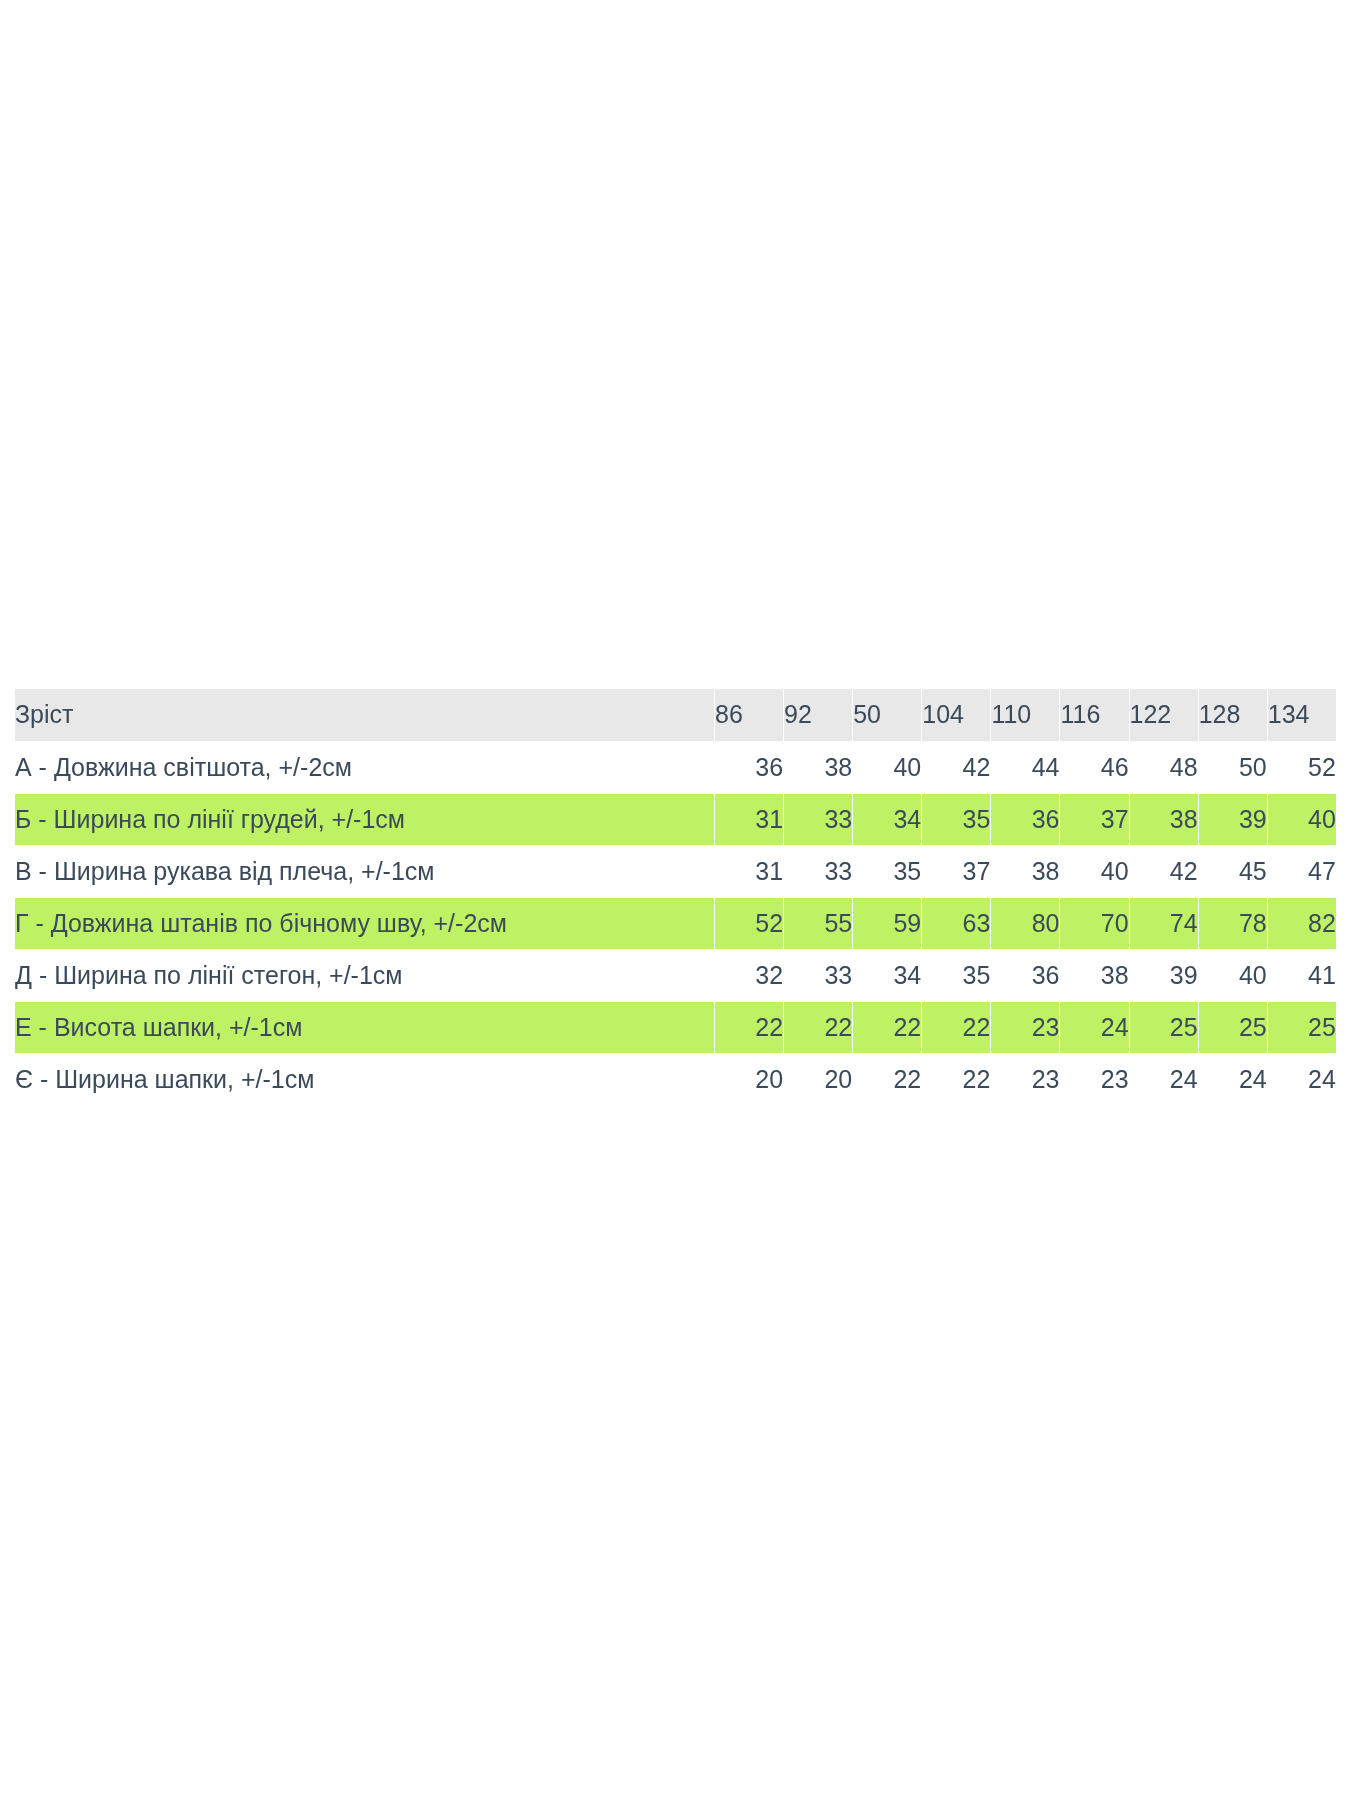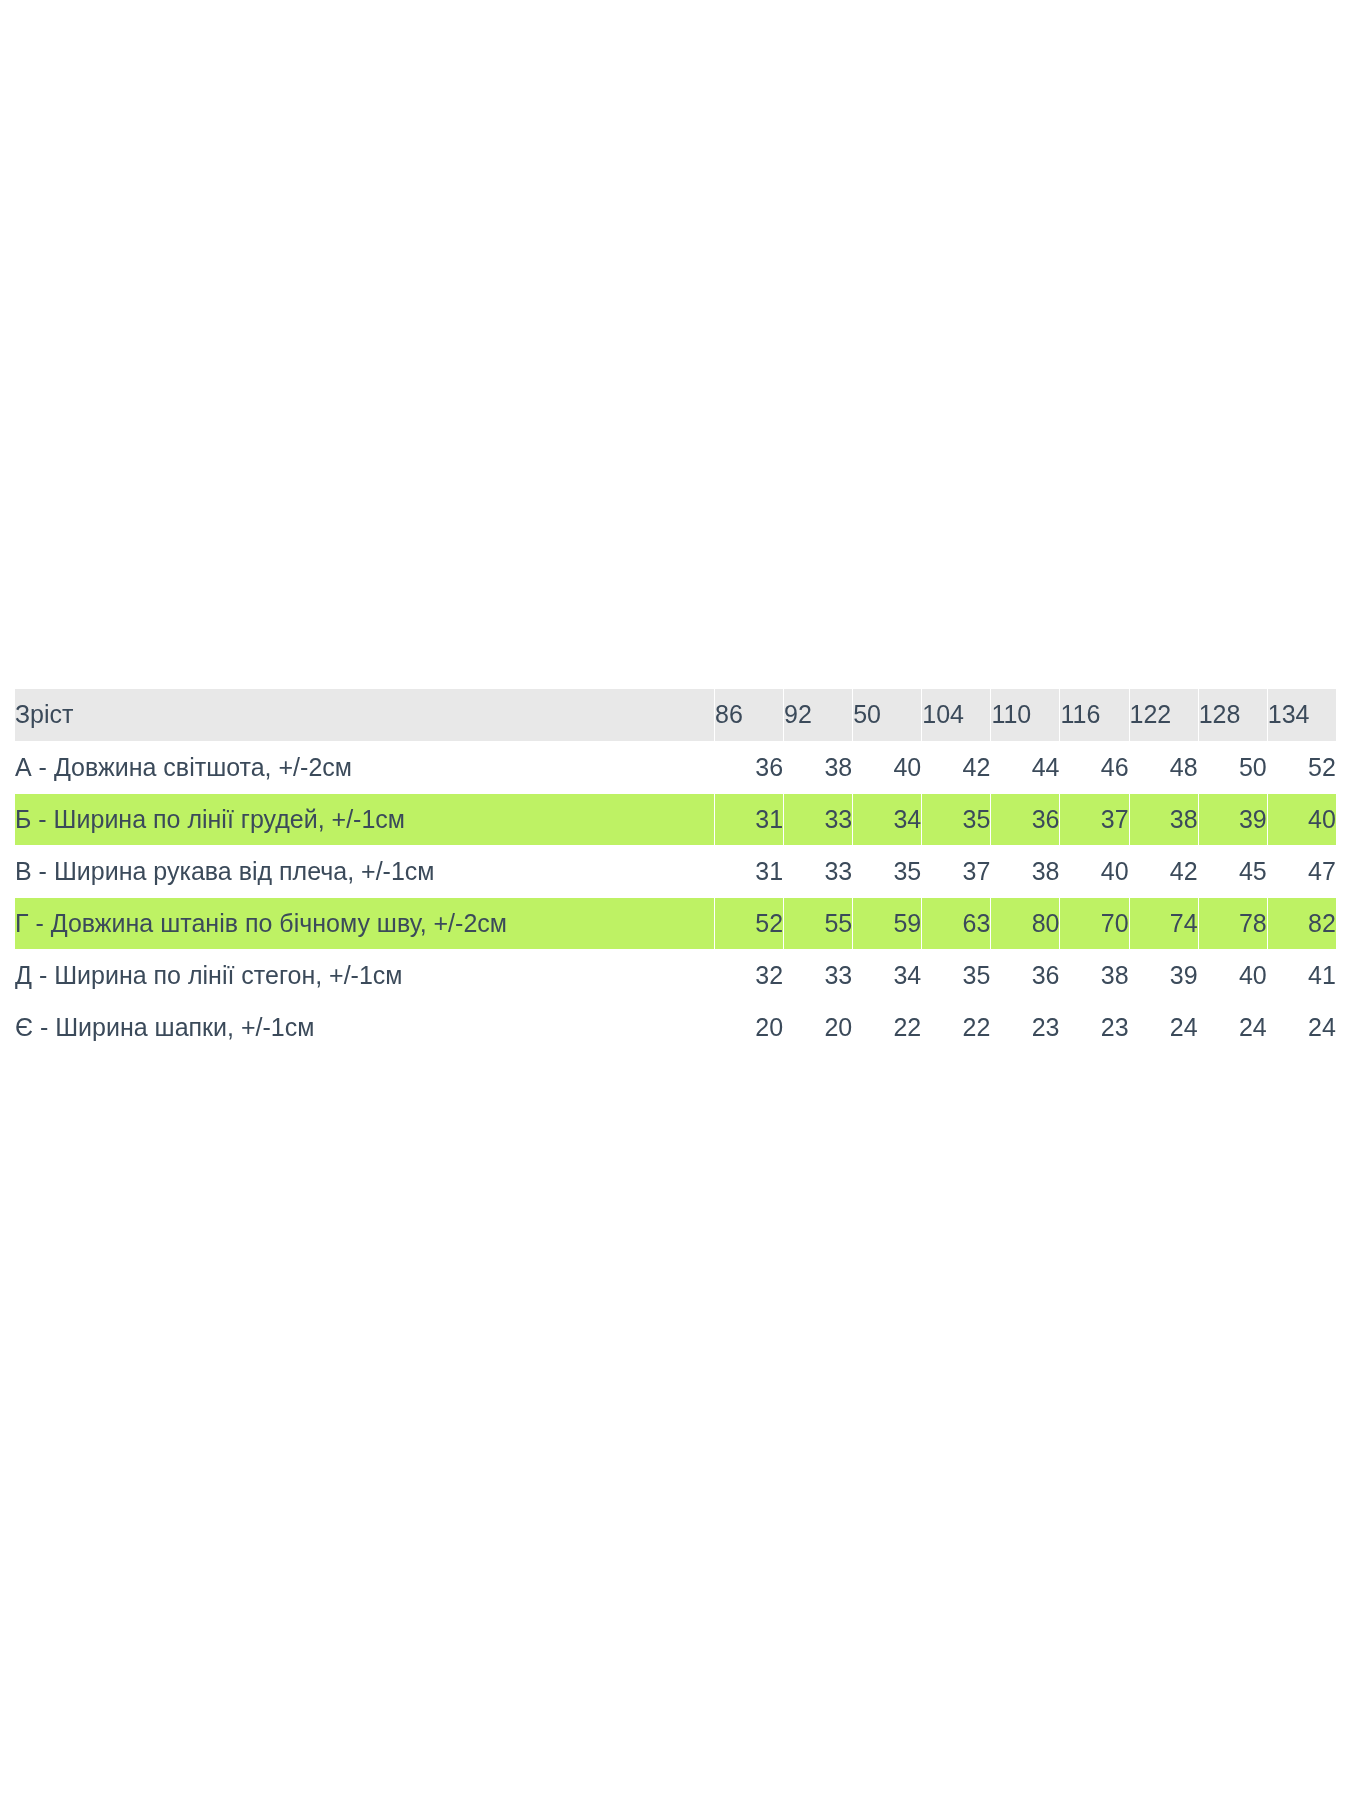--- a/index.html
+++ b/index.html
@@ -161,20 +161,32 @@
         <td class="value-cell">32</td>
         <td class="value-cell">33</td>
         <td class="value-cell">34</td>
         <td class="value-cell">35</td>
         <td class="value-cell">36</td>
         <td class="value-cell">38</td>
         <td class="value-cell">39</td>
         <td class="value-cell">40</td>
         <td class="value-cell">41</td>
       </tr>
+      <tr class="body-row row-even">
+        <td class="row-label">Е - Висота шапки, +/-1см</td>
+        <td class="value-cell">22</td>
+        <td class="value-cell">22</td>
+        <td class="value-cell">22</td>
+        <td class="value-cell">22</td>
+        <td class="value-cell">23</td>
+        <td class="value-cell">24</td>
+        <td class="value-cell">25</td>
+        <td class="value-cell">25</td>
+        <td class="value-cell">25</td>
+      </tr>
       <tr class="body-row row-odd">
         <td class="row-label">Є - Ширина шапки, +/-1см</td>
         <td class="value-cell">20</td>
         <td class="value-cell">20</td>
         <td class="value-cell">22</td>
         <td class="value-cell">22</td>
         <td class="value-cell">23</td>
         <td class="value-cell">23</td>
         <td class="value-cell">24</td>
         <td class="value-cell">24</td>

